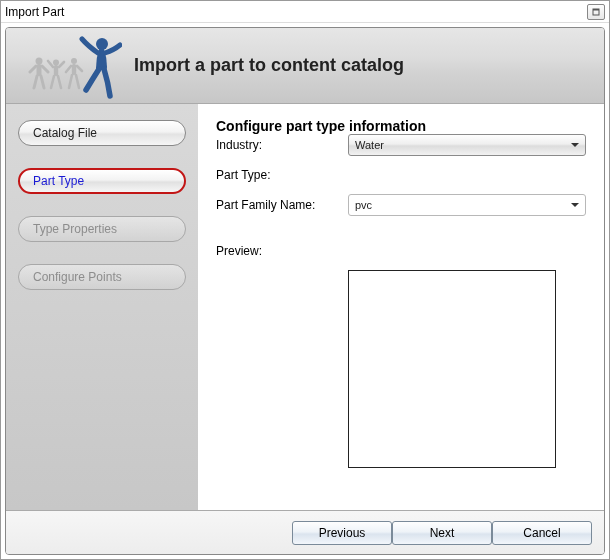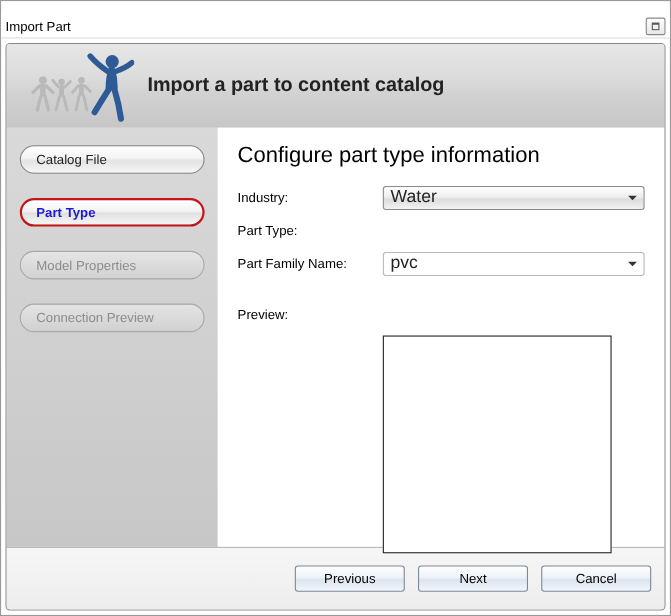--- a/index.html
+++ b/index.html
@@ -20,21 +20,20 @@
     flex-direction: column;
   }
   .titlebar {
     height: 22px;
     background: #fff;
     border-bottom: 1px solid #ddd;
     display: flex;
     align-items: center;
     padding: 0 4px;
     font-size: 12px;
-    margin-top: 12px;
   }
   .titlebar-title { flex: 1; }
   .titlebar-close {
     width: 18px;
     height: 16px;
     border: 1px solid #888;
     border-radius: 2px;
     background: linear-gradient(#fdfdfd,#e8e8e8);
     display: flex;
     align-items: center;
@@ -99,39 +98,38 @@
   }
   .nav-pill.completed {
     background: linear-gradient(#fff,#f3f3f3 45%,#e3e3e3 55%,#f6f6f6);
     border: 1px solid #888;
     color: #222;
   }
   .nav-pill.active {
     background: linear-gradient(#fff,#f3f3f3 45%,#e1e1e1 55%,#f6f6f6);
     border: 2px solid #c21616;
     color: #1a1ad4;
-    font-weight: bold;
+    font-weight: normal;
     padding: 0 13px;
   }
   .nav-pill.disabled {
     background: linear-gradient(rgba(255,255,255,0.4),rgba(210,210,210,0.4));
     border: 1px solid #a8a8a8;
     color: #8d8d8d;
     cursor: default;
   }
   .main {
     flex: 1;
     background: #fff;
     padding: 14px 18px 10px 18px;
     position: relative;
   }
   .section-title {
-    font-size: 20px;
-    font-weight: normal;
-    margin-bottom: 16px;
+    font-size: 14px;
+    font-weight: bold;
   }
   .form-row {
     display: flex;
     align-items: center;
     margin-bottom: 12px;
   }
   .form-label {
     width: 132px;
     font-size: 12px;
   }
@@ -144,43 +142,43 @@
     display: flex;
     align-items: center;
     padding: 0 6px;
     cursor: pointer;
     position: relative;
   }
   .combo.flat {
     background: #fff;
     border: 1px solid #b8b8b8;
   }
-  .combo-text { flex: 1; font-size: 16px; color: #222; }
+  .combo-text { flex: 1; font-size: 11px; color: #222; }
   .combo-arrow {
     width: 0; height: 0;
     border-left: 4px solid transparent;
     border-right: 4px solid transparent;
     border-top: 4px solid #333;
     margin-left: 4px;
   }
   .preview-box {
     width: 208px;
     height: 198px;
     border: 1px solid #222;
     background: #fff;
     margin-left: 132px;
   }
   .footer {
-    height: 57px;
+    height: 44px;
     border-top: 1px solid #aaa;
     display: flex;
     align-items: center;
     justify-content: flex-end;
     padding: 0 12px;
-    gap: 12px;
+    gap: 0;
     background: linear-gradient(#f6f6f6,#ededed);
   }
   .btn {
     width: 100px;
     height: 24px;
     border: 1px solid #7a8a99;
     border-radius: 3px;
     background: linear-gradient(#fefefe,#eef3f8 45%,#dbe4ee 55%,#f2f6fb);
     display: flex;
     align-items: center;
@@ -252,24 +250,24 @@
 
     <div class="body">
       <div class="sidebar">
         <div class="nav-pill completed">
           <span>Catalog File</span>
         </div>
         <div class="nav-pill active">
           <span>Part Type</span>
         </div>
         <div class="nav-pill disabled">
-          <span>Model Properties</span>
+          <span>Type Properties</span>
         </div>
         <div class="nav-pill disabled">
-          <span>Connection Preview</span>
+          <span>Configure Points</span>
         </div>
       </div>
 
       <div class="main">
         <div class="section-title">Configure part type information</div>
 
         <div class="form-row">
           <div class="form-label">Industry:</div>
           <div class="combo">
             <span class="combo-text">Water</span>

